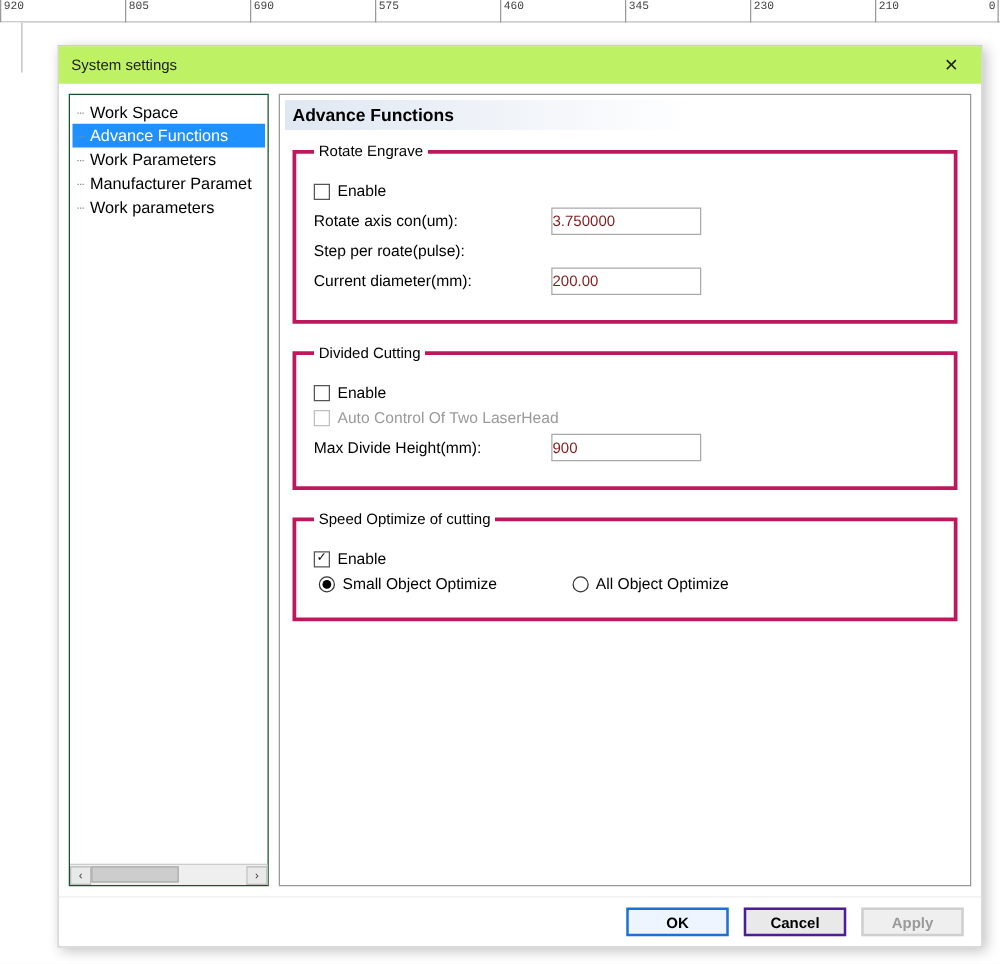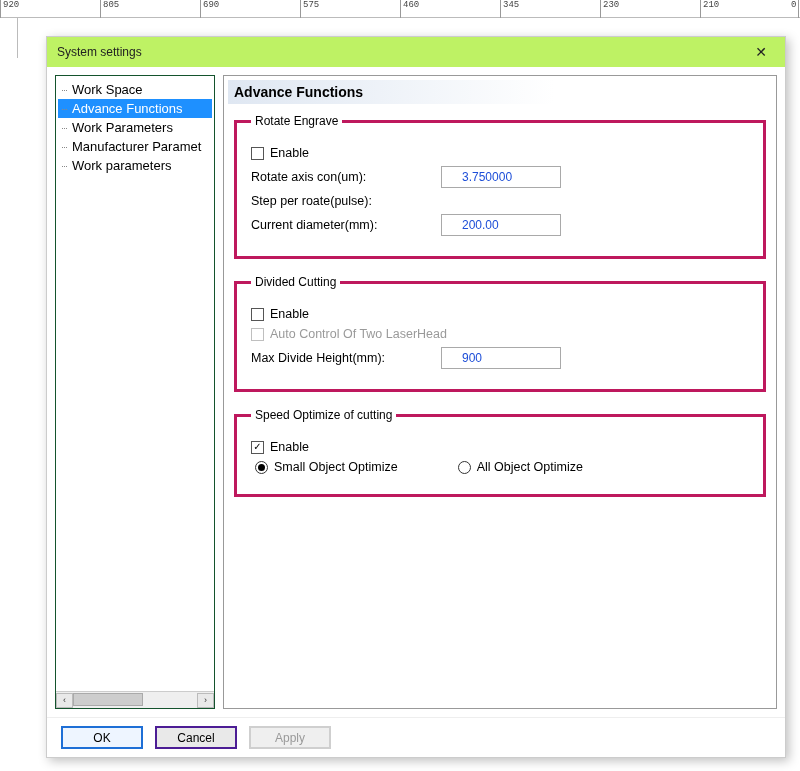--- a/index.html
+++ b/index.html
@@ -175,23 +175,23 @@
     margin: 6px 0;
     font-size: 12.5px;
   }
   .row label.lab {
     width: 190px;
   }
   .row input[type="text"] {
     width: 120px;
     height: 22px;
     border: 1px solid #a9a9a9;
-    padding: 2px 20px;
+    padding: 2px 0;
     font-size: 12px;
-    color: #1d4ed8;
+    color: #7f1d1d;
     background: #fff;
   }
   .cb {
     display: inline-flex;
     align-items: center;
     gap: 6px;
   }
   .checkbox-box {
     width: 13px; height: 13px;
     border: 1px solid #555;
@@ -222,23 +222,25 @@
     display: inline-flex; align-items: center; justify-content: center;
   }
   .radio-dot.checked::after {
     content: ""; width: 7px; height: 7px; border-radius: 50%; background: #000;
   }
   
   .dialog-footer {
     height: 40px;
     display: flex;
     align-items: center;
+    justify-content: flex-end;
     gap: 12px;
     padding: 0 14px;
     border-top: 1px solid #eee;
+    font-weight: bold;
   }
   .btn {
     min-width: 82px;
     height: 23px;
     background: #e9e9e9;
     border: 2px solid #4c1d95;
     font-size: 12px;
     display: inline-flex; align-items: center; justify-content: center;
     padding: 0 12px;
   }

